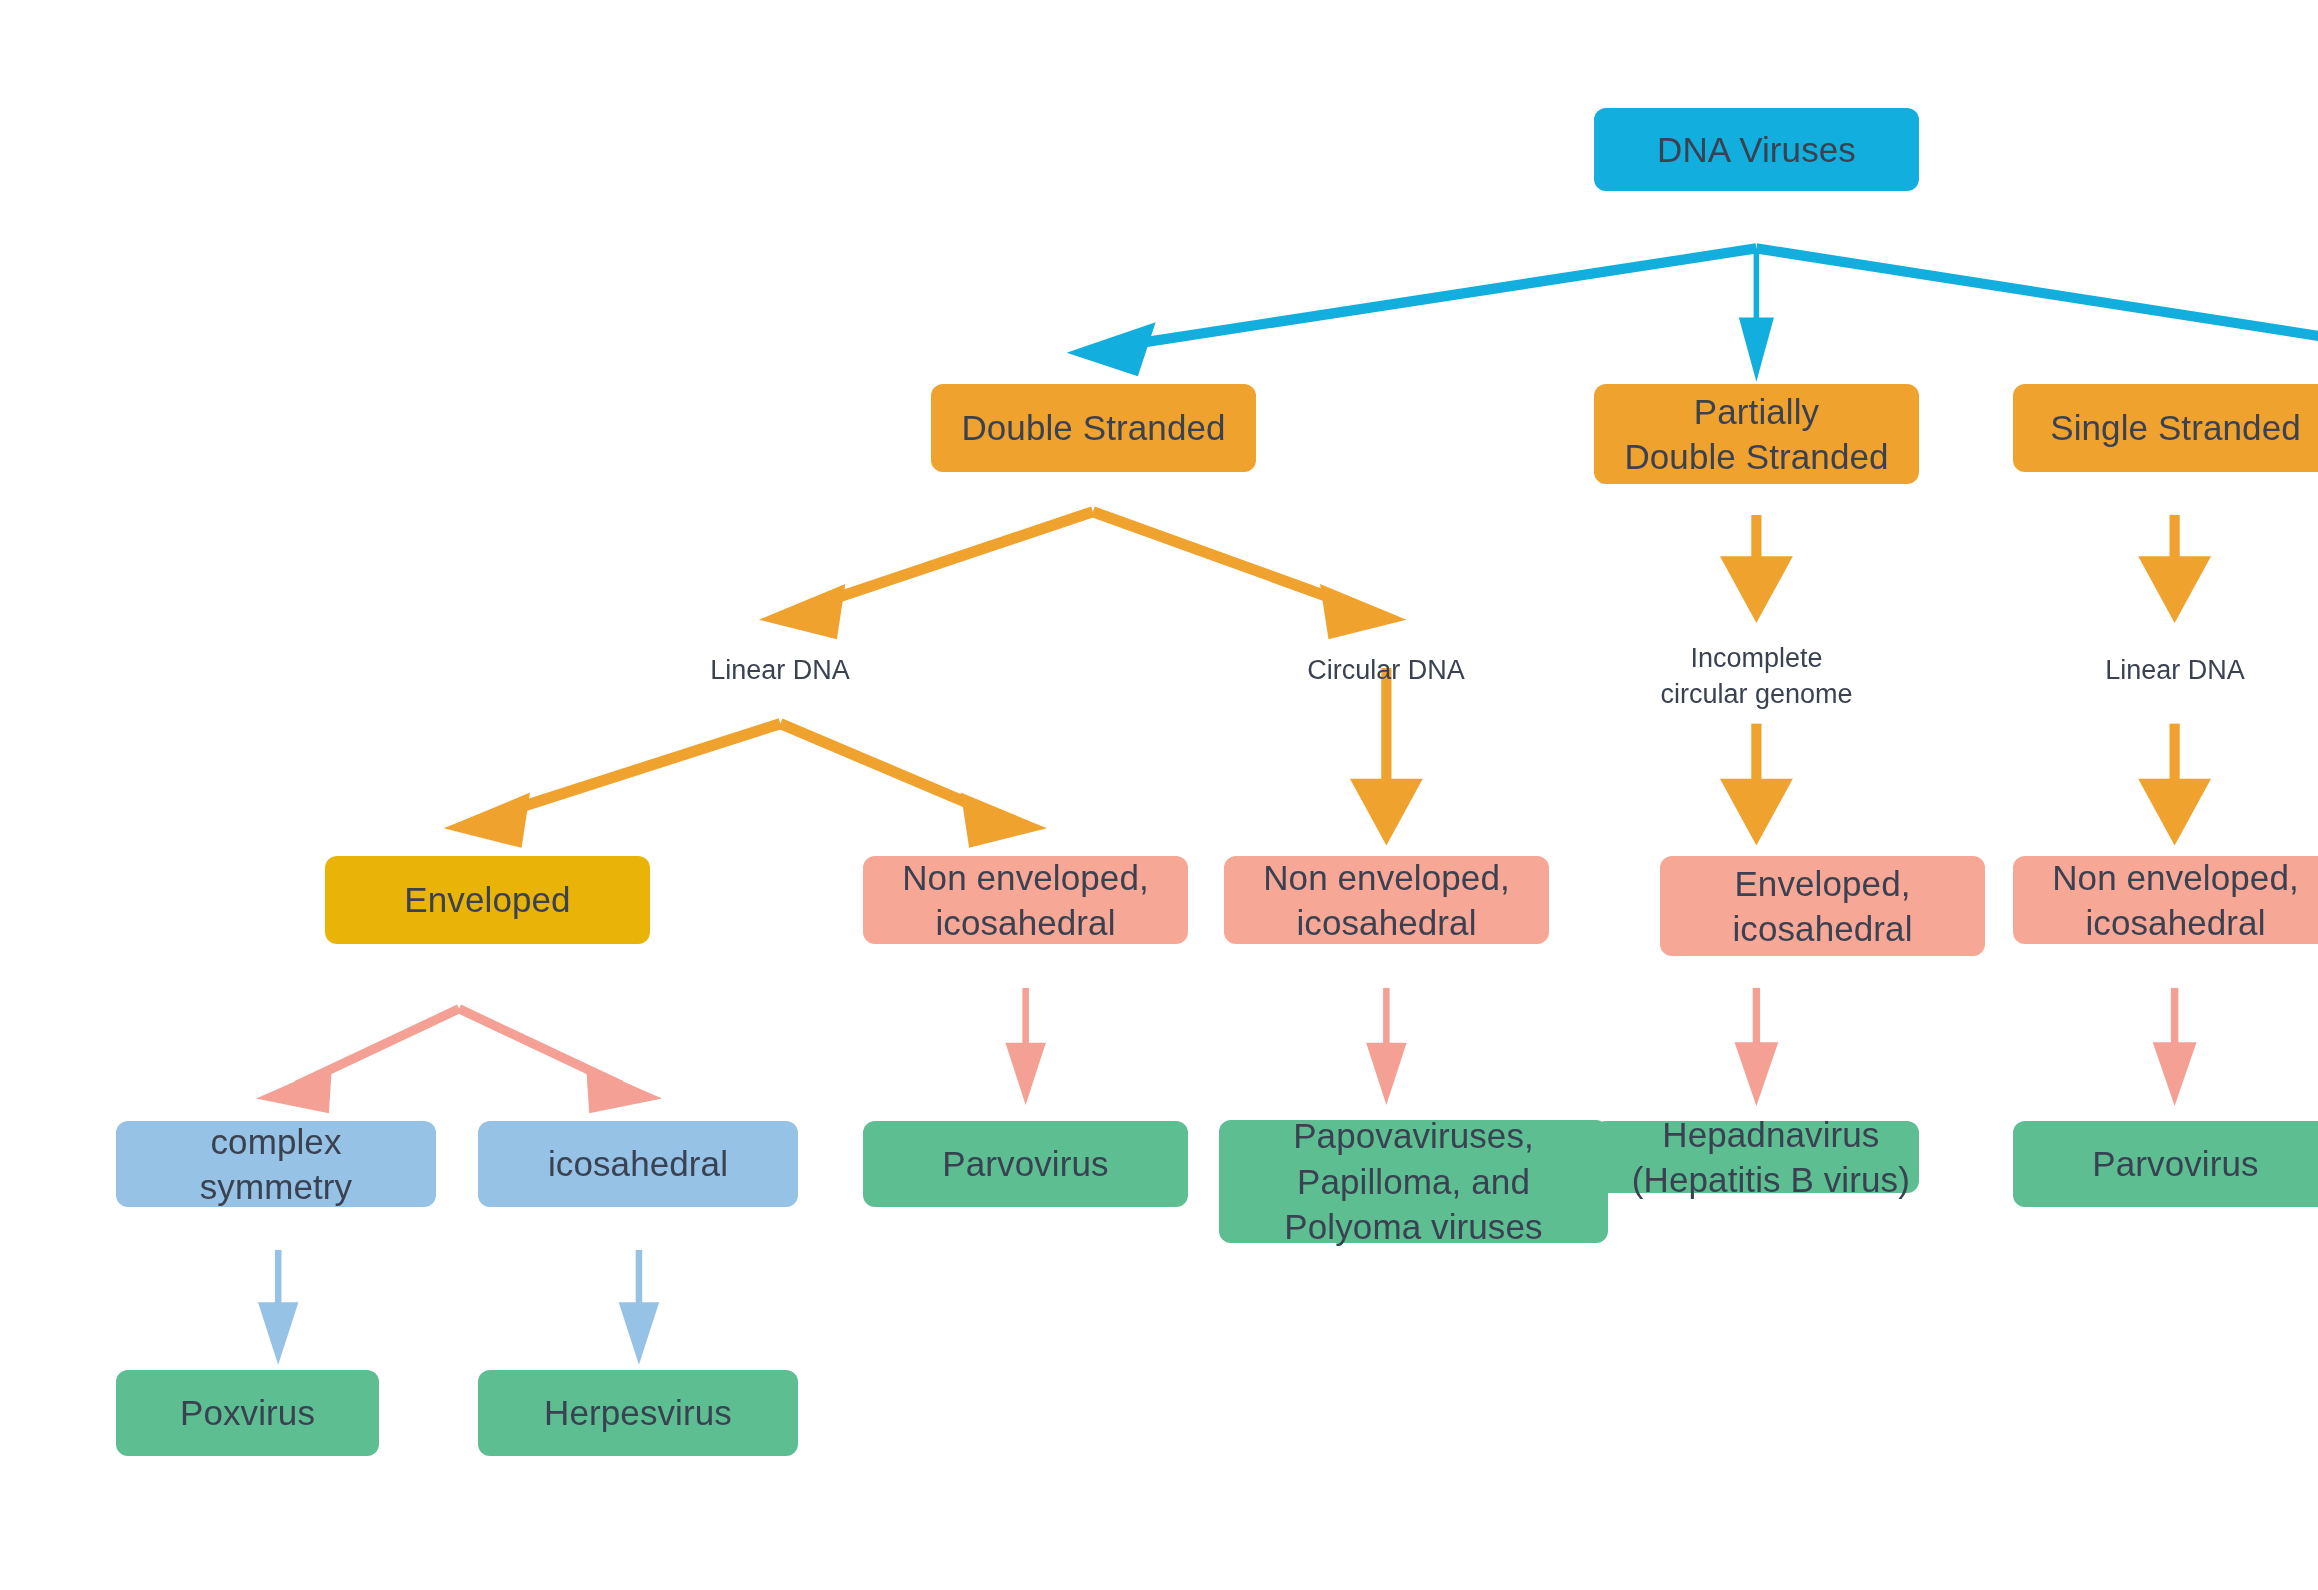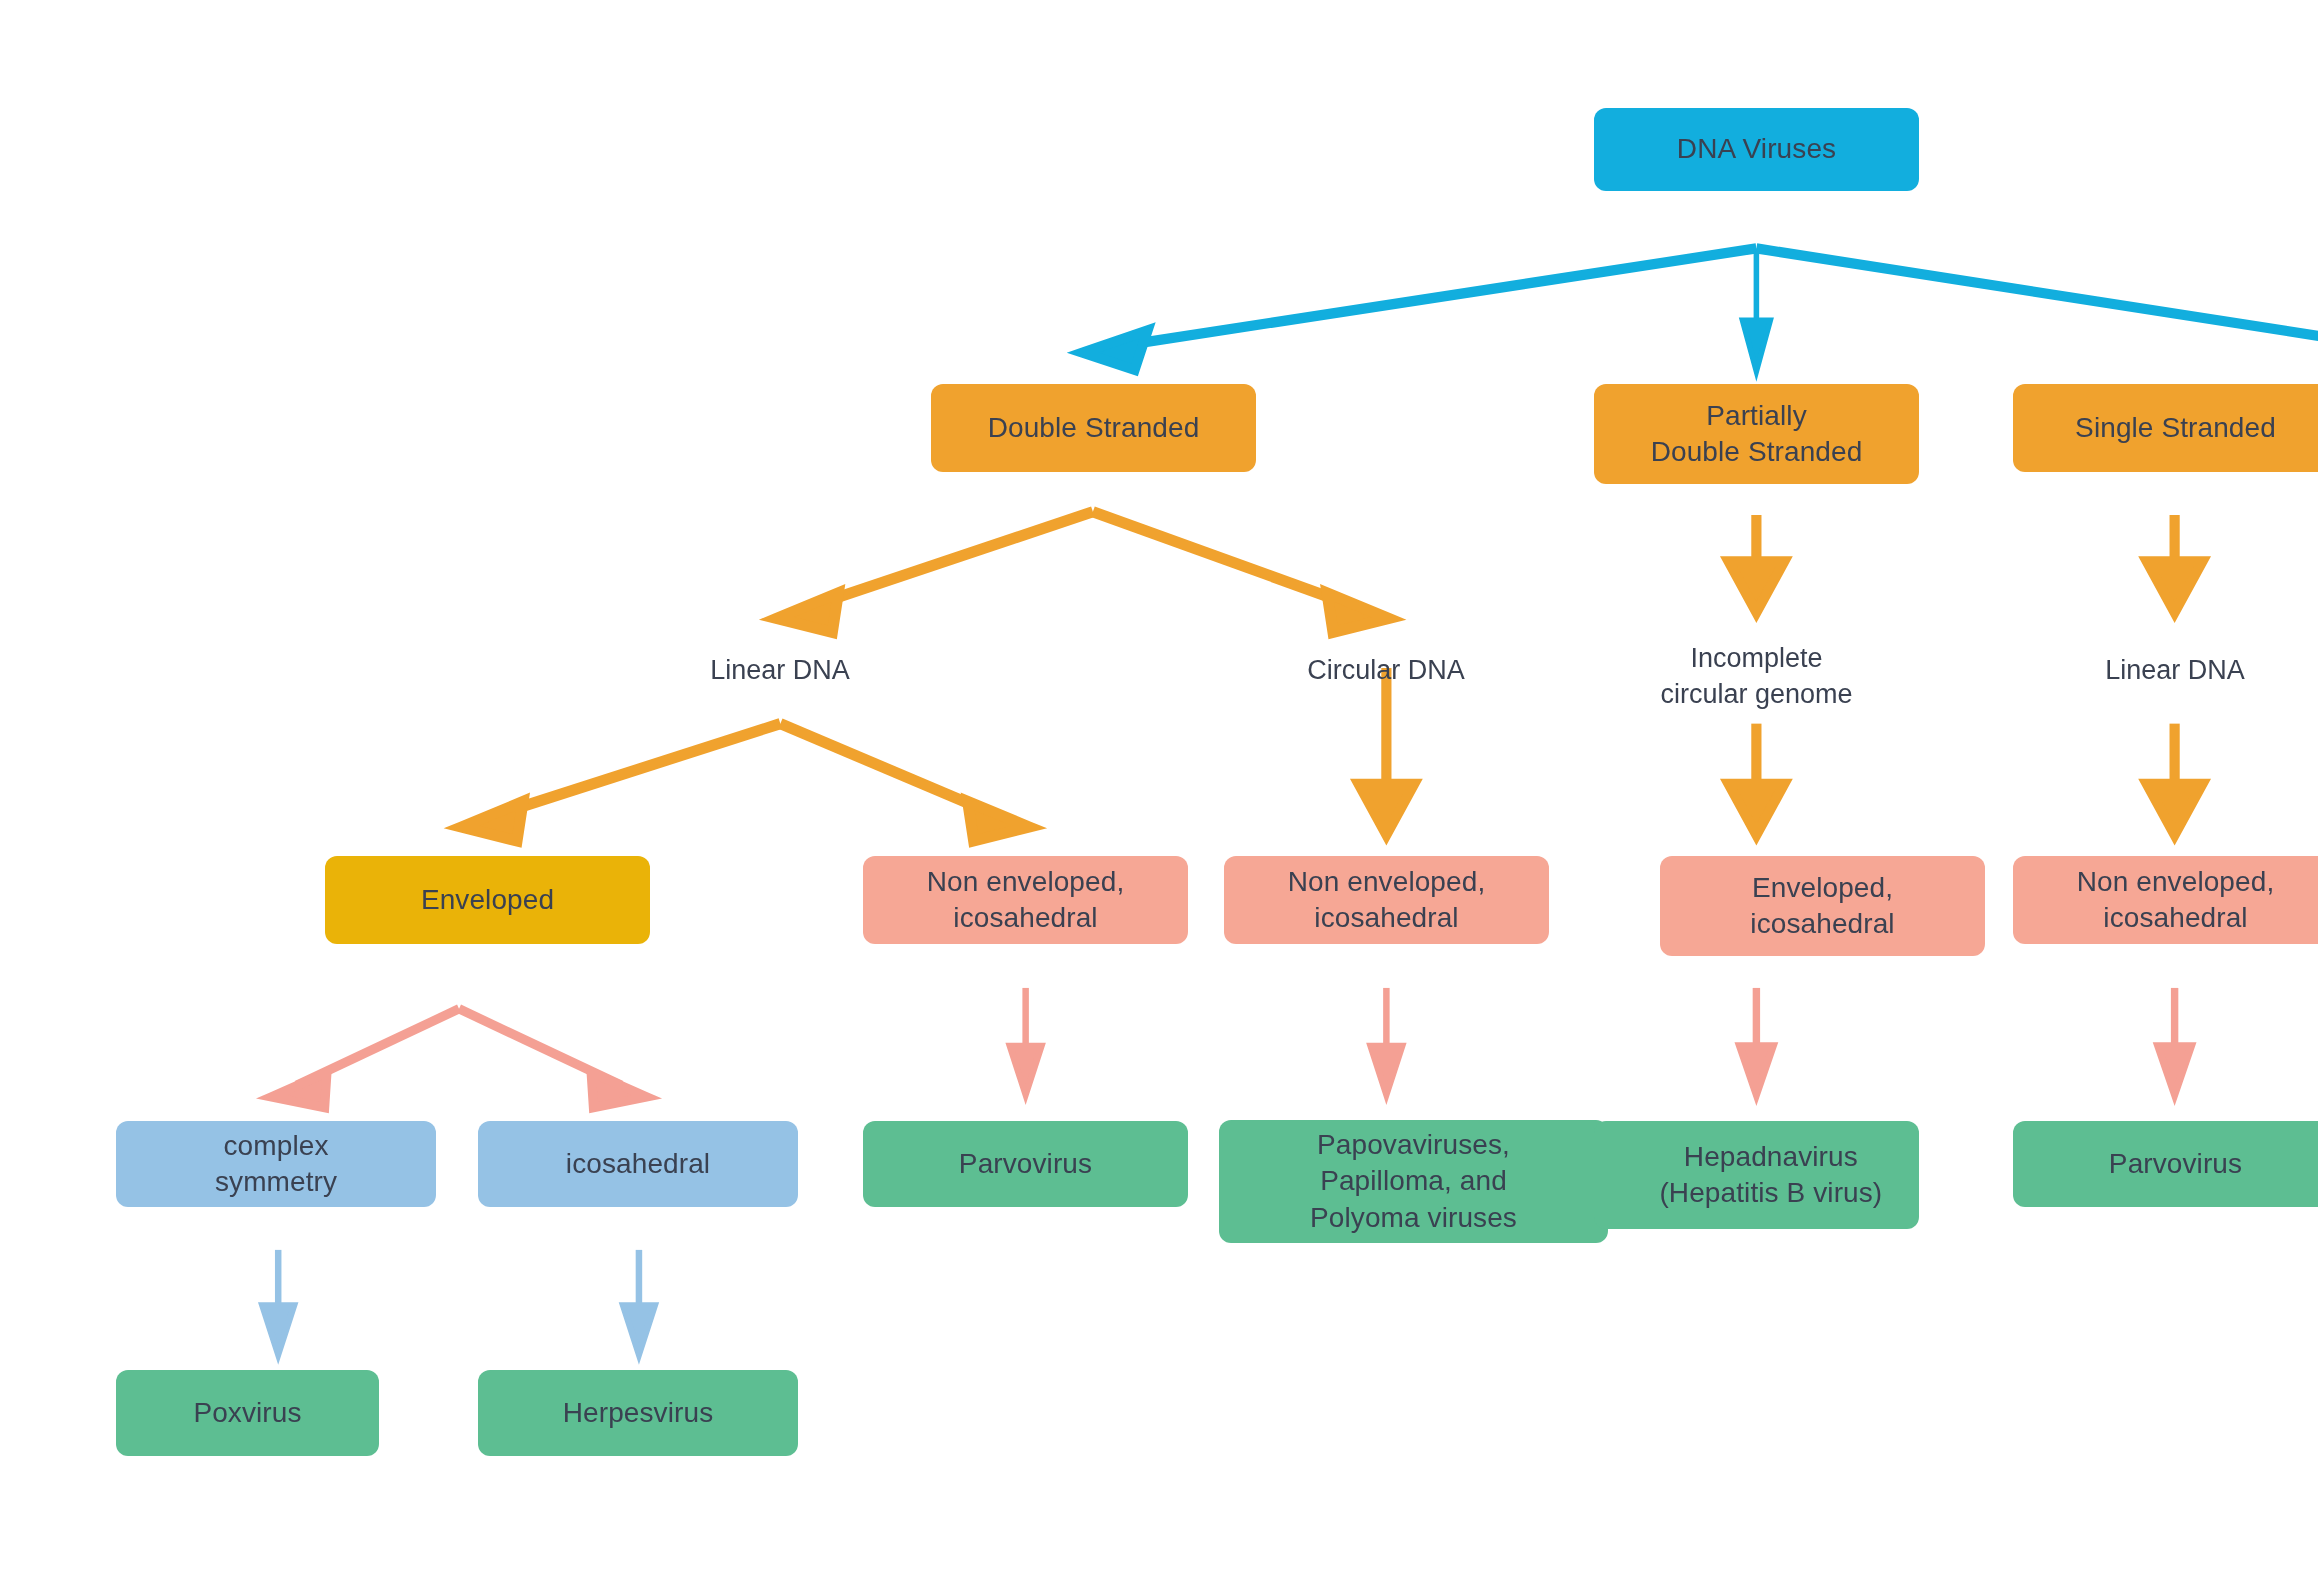--- a/index.html
+++ b/index.html
@@ -29,21 +29,21 @@
   }
   .node {
     position: absolute;
     box-sizing: border-box;
     border-radius: 12px;
     display: flex;
     align-items: center;
     justify-content: center;
     text-align: center;
     color: #3a4151;
-    font-size: 28px;
+    font-size: 35px;
     line-height: 1.30;
     letter-spacing: 0.1px;
     padding: 3.7px 8.3px;
     white-space: pre-line;
   }
   .label {
     position: absolute;
     box-sizing: border-box;
     display: flex;
     align-items: center;
@@ -194,19 +194,19 @@
   <div class="node" style="left:116px; top:1370px; width:263px; height:86px; background:#5DBE92;">Poxvirus</div>
 
   <div class="node" style="left:478px; top:1370px; width:320px; height:86px; background:#5DBE92;">Herpesvirus</div>
 
   <div class="node" style="left:863px; top:1121px; width:325px; height:86px; background:#5DBE92;">Parvovirus</div>
 
   <div class="node" style="left:1219px; top:1120px; width:389px; height:123px; background:#5DBE92;">Papovaviruses,
 Papilloma, and
 Polyoma viruses</div>
 
-  <div class="node" style="left:1594px; top:1121px; width:325px; height:108px; background:#5DBE92;padding-left:37px;">Hepadnavirus
+  <div class="node" style="left:1594px; top:1121px; width:325px; height:72px; background:#5DBE92;padding-left:37px;">Hepadnavirus
 (Hepatitis B virus)</div>
 
   <div class="node" style="left:2013px; top:1121px; width:325px; height:86px; background:#5DBE92;">Parvovirus</div>
 
 </div>
 
 
 </body></html>

